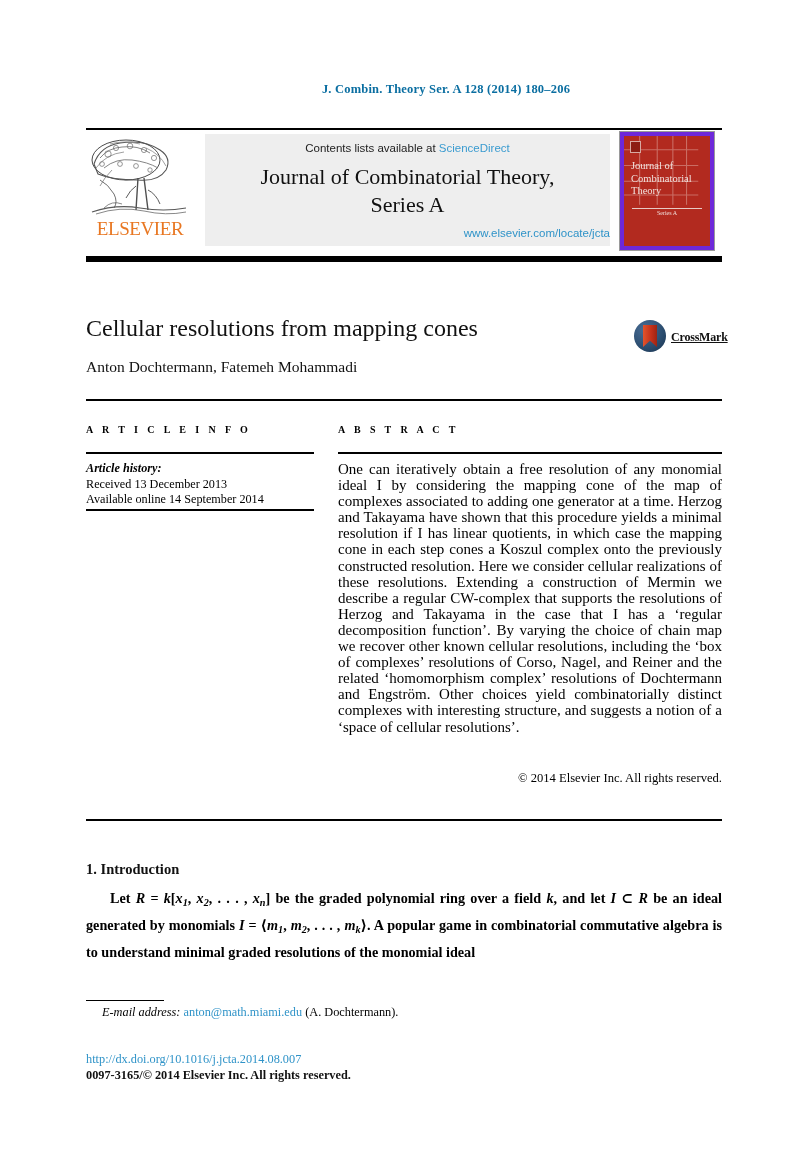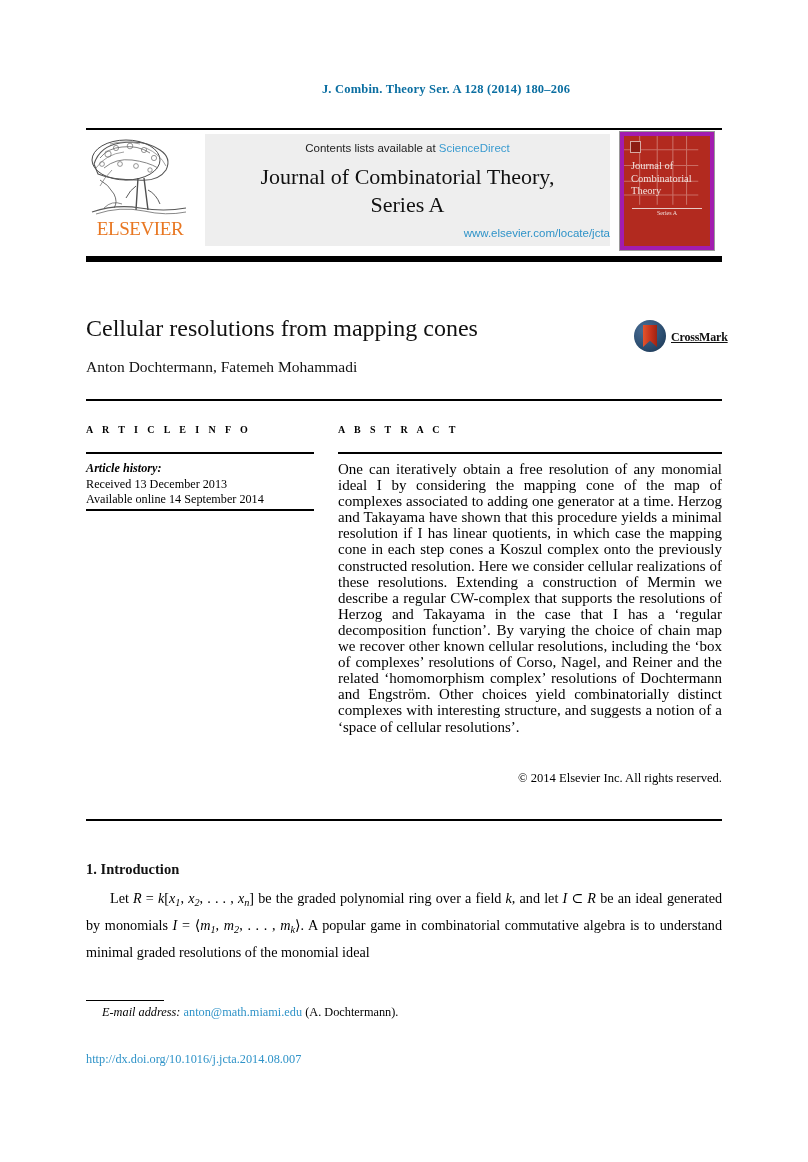--- a/index.html
+++ b/index.html
@@ -121,21 +121,21 @@
     color: #2f93c8;
   }
 
   .cover-thumb {
     position: absolute;
     left: 533px;
     top: 3px;
     width: 96px;
     height: 120px;
     border: 1px solid #9a9a9a;
-    background: #a21caf;
+    background: #6d28d9;
     box-sizing: border-box;
   }
   .cover-inner {
     position: absolute;
     left: 4px; top: 4px;
     right: 4px; bottom: 4px;
     background: #b22a1f;
     overflow: hidden;
   }
   .cover-grid {
@@ -355,21 +355,21 @@
   .body-para {
     position: absolute;
     left: 86px;
     top: 887px;
     width: 636px;
     font-size: 14.2px;
     line-height: 23px;
     text-align: justify;
     text-indent: 24px;
   }
-  .body-para p { margin: 0; }
+  .body-para p { margin: 0; font-weight: bold; }
   .sub { font-size: 0.72em; vertical-align: -0.28em; font-style: italic; }
 
   
   .foot-rule {
     position: absolute;
     left: 86px;
     top: 1000px;
     width: 78px;
     height: 1px;
     background: #000;
@@ -514,14 +514,15 @@
 
   <div class="section-heading">1.  Introduction</div>
   <div class="body-para">
     <p>Let <i>R</i> = <i>k</i>[<i>x</i><span class="sub">1</span>, <i>x</i><span class="sub">2</span>, . . . , <i>x</i><span class="sub">n</span>] be the graded polynomial ring over a field <i>k</i>, and let <i>I</i> ⊂ <i>R</i> be an ideal generated by monomials <i>I</i> = ⟨<i>m</i><span class="sub">1</span>, <i>m</i><span class="sub">2</span>, . . . , <i>m</i><span class="sub">k</span>⟩. A popular game in combinatorial commutative algebra is to understand minimal graded resolutions of the monomial ideal</p>
   </div>
 
   <div class="foot-rule"></div>
   <div class="email-line"><span class="lbl">E-mail address:</span> <span class="mail">anton@math.miami.edu</span> <span>(A. Dochtermann).</span></div>
 
   <div class="doi-line">http://dx.doi.org/10.1016/j.jcta.2014.08.007</div>
+  <div class="issn-line">0097-3165/© 2014 Elsevier Inc. All rights reserved.</div>
 
 </div>
 
 </body></html>

